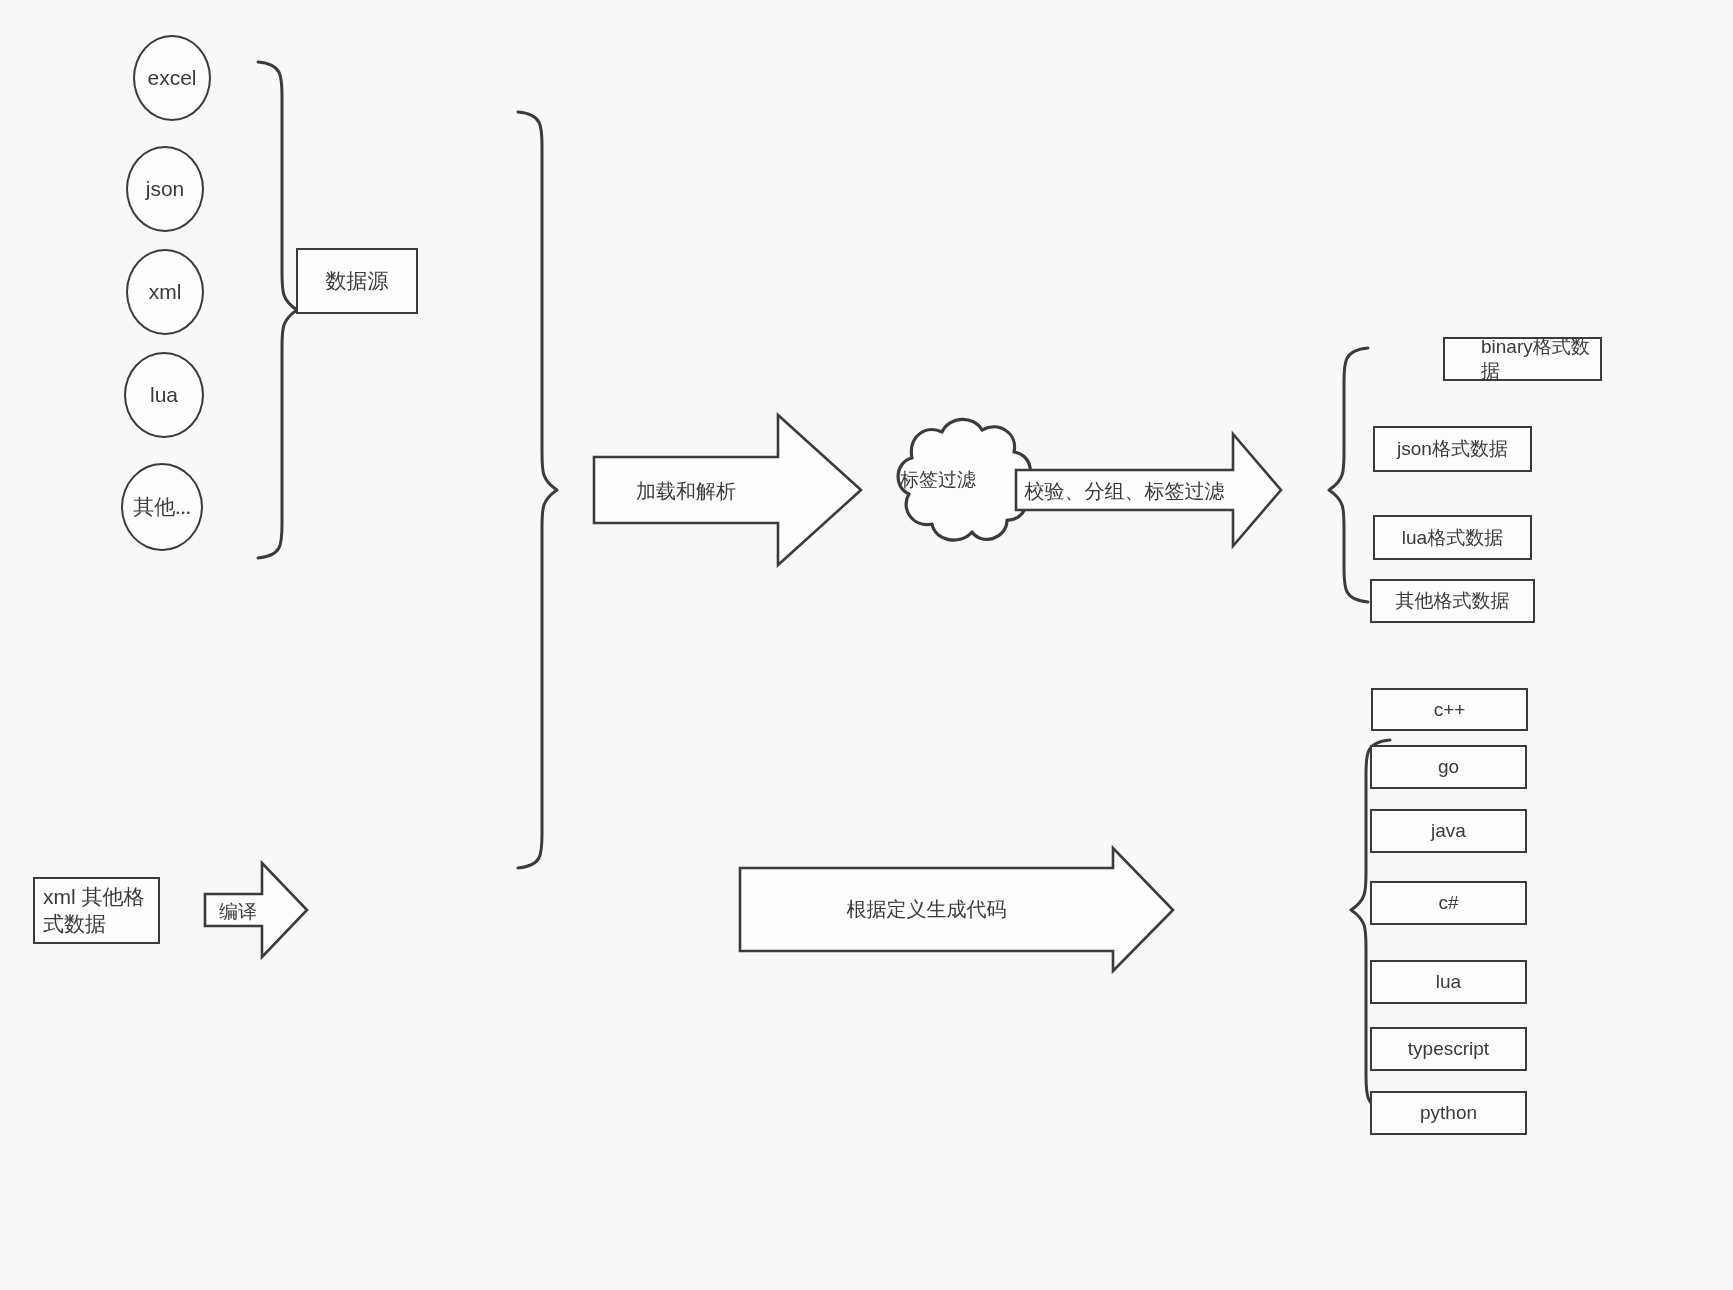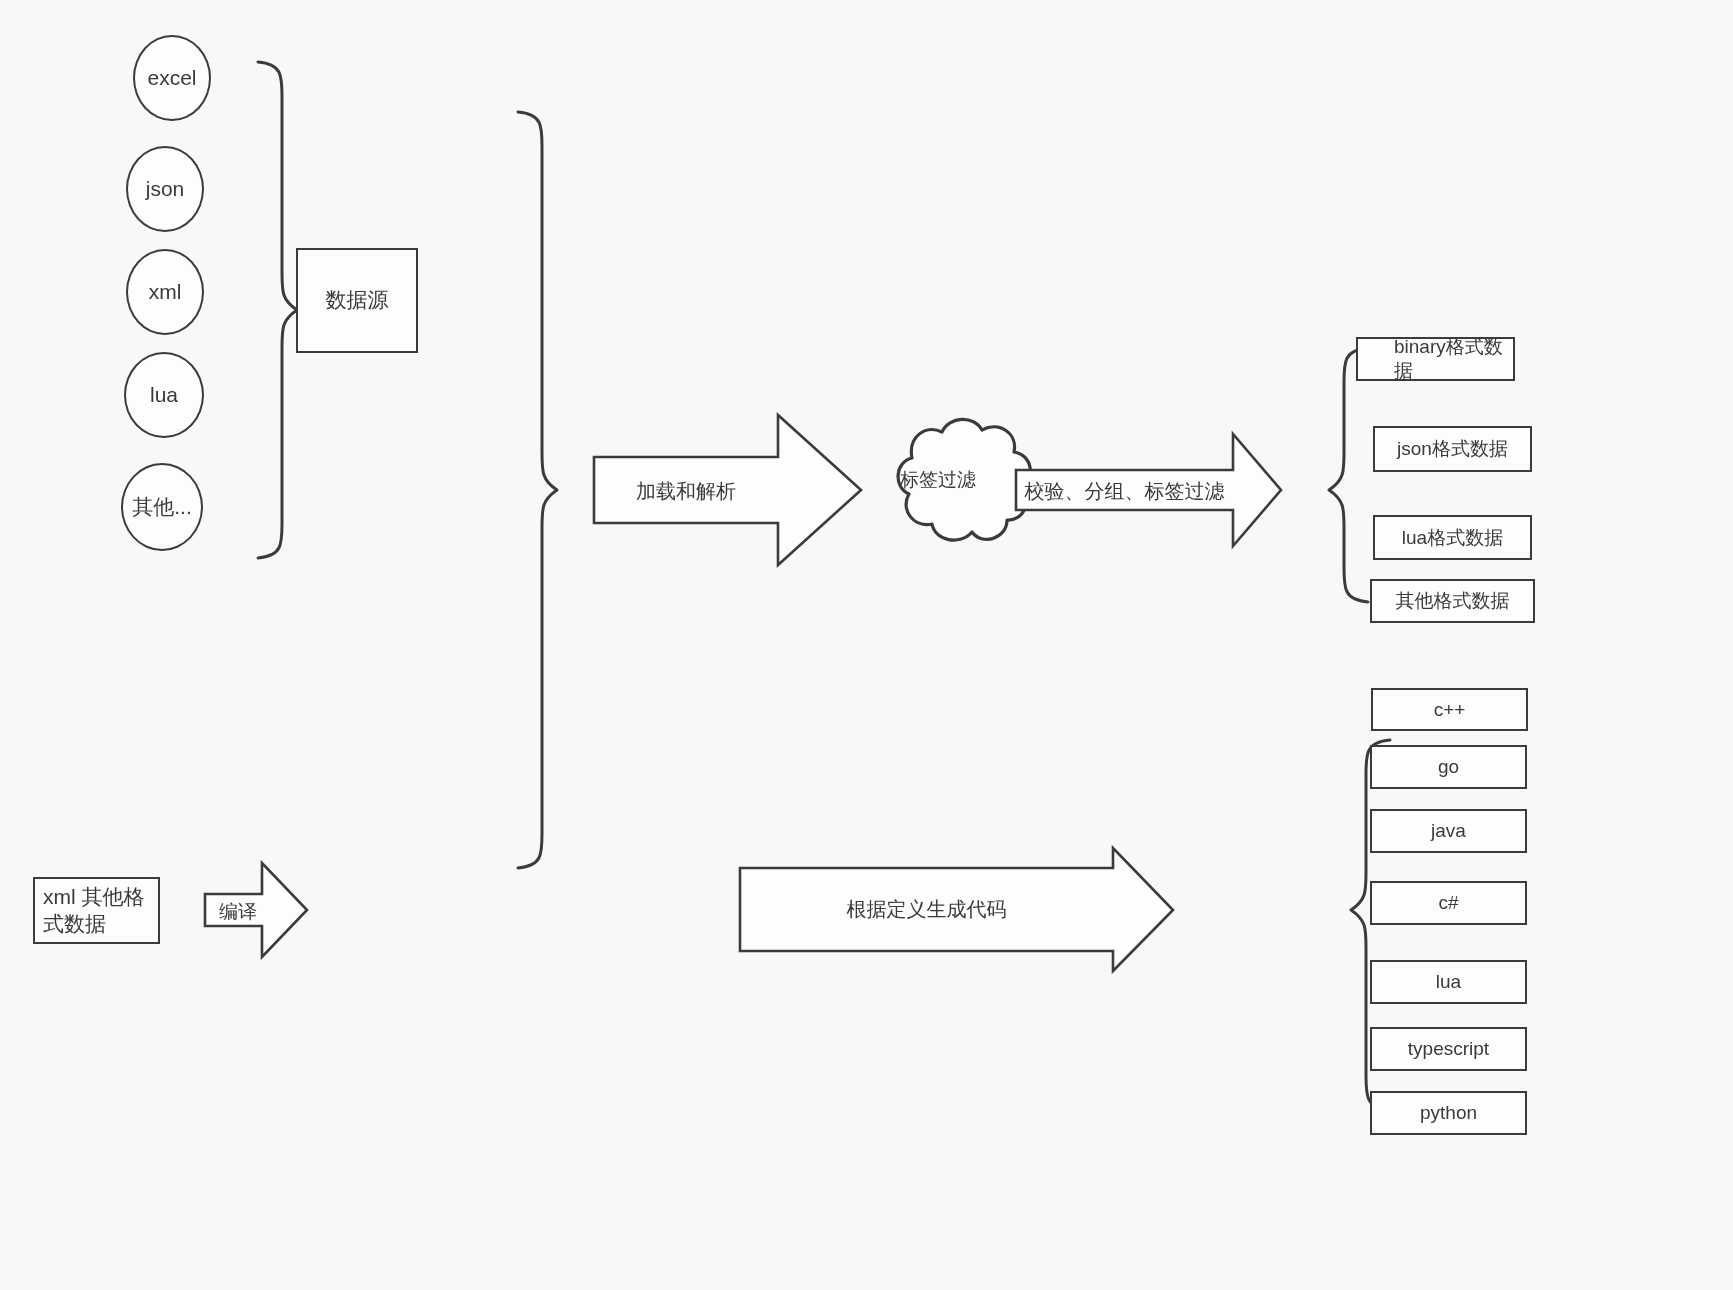--- a/index.html
+++ b/index.html
@@ -146,44 +146,44 @@
   </div>
   <div class="node circle" style="left:126px; top:146px; width:78px; height:86px;">
     <span>json</span>
   </div>
   <div class="node circle" style="left:126px; top:249px; width:78px; height:86px;">
     <span>xml</span>
   </div>
   <div class="node circle" style="left:124px; top:352px; width:80px; height:86px;">
     <span>lua</span>
   </div>
-  <div class="node circle" style="left:121px; top:463px; width:82px; height:88px;">
+  <div class="node circle" style="left:121px; top:463px; width:82px; height:88px;font-family:Liberation Serif, serif;">
     <span>其他...</span>
   </div>
 
-  <div class="node rect" style="left:296px; top:248px; width:122px; height:105px;">
+  <div class="node rect" style="left:296px; top:248px; width:122px; height:66px;">
     <span>数据源</span>
   </div>
 
   <div class="node rect" style="left:33px; top:877px; width:127px; height:67px; padding:0 8px;">
     <span>xml 其他格式数据</span>
   </div>
 
   <div class="arrow-label" style="left:205px; top:899px; width:66px; font-size:19px;">编译</div>
 
 
   <div class="arrow-label" style="left:594px; top:478px; width:184px;">加载和解析</div>
 
   <div class="arrow-label" style="left:893px; top:467px; width:90px; font-size:19px;">标签过滤</div>
 
   <div class="arrow-label" style="left:1016px; top:478px; width:217px;">校验、分组、标签过滤</div>
 
   <div class="arrow-label" style="left:740px; top:896px; width:373px;">根据定义生成代码</div>
 
-  <div class="node small-rect" style="left:1356px; top:337px; width:159px; height:44px;padding-left:36px;">
+  <div class="node small-rect" style="left:1443px; top:337px; width:159px; height:44px;padding-left:36px;">
     <span>binary格式数据</span>
   </div>
   <div class="node small-rect" style="left:1373px; top:426px; width:159px; height:46px;">
     <span>json格式数据</span>
   </div>
   <div class="node small-rect" style="left:1373px; top:515px; width:159px; height:45px;">
     <span>lua格式数据</span>
   </div>
   <div class="node small-rect" style="left:1370px; top:579px; width:165px; height:44px;">
     <span>其他格式数据</span>

